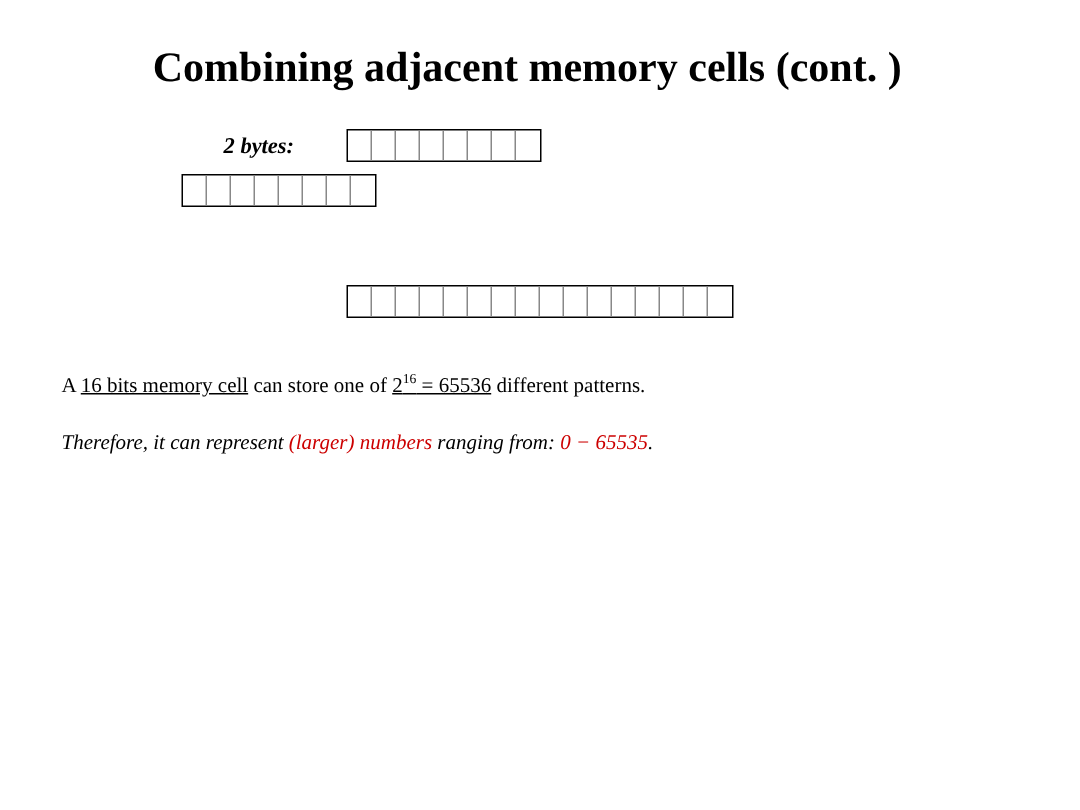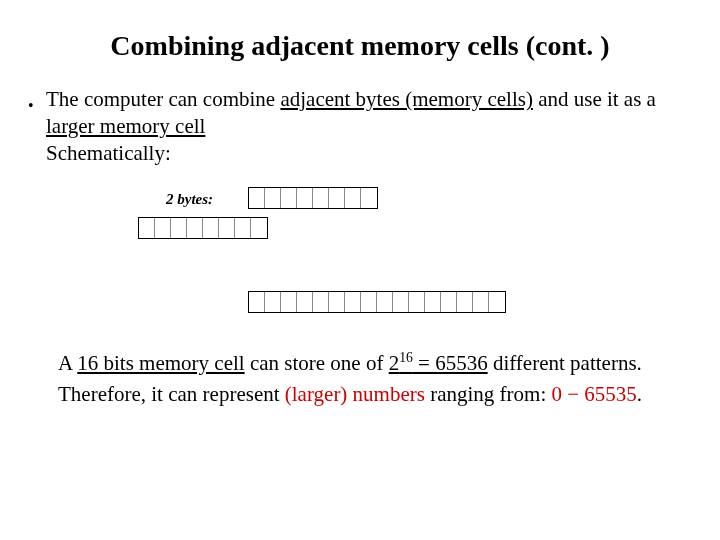--- a/index.html
+++ b/index.html
@@ -8,21 +8,21 @@
     width: 720px;
     height: 540px;
     background: #fff;
     font-family: "Times New Roman", Times, serif;
     color: #000;
   }
   .slide {
     box-sizing: border-box;
     width: 720px;
     height: 490px;
-    padding: 30px 28px 20px 28px;
+    padding: 30px 28px 20px 11px;
     position: relative;
   }
   .title {
     font-size: 28px;
     font-weight: bold;
     text-align: center;
     margin: 0 0 24px 0;
   }
   .bullet-row {
     display: flex;
@@ -71,42 +71,35 @@
   .bit-cell {
     width: 16px;
     height: 20px;
     border-right: 1px solid #888;
     box-sizing: border-box;
   }
   .bit-cell:last-child { border-right: none; }
 
   
   .para {
-    font-size: 21px;
+    font-size: 14px;
     line-height: 1.28;
     padding-left: 30px;
     padding-right: 10px;
   }
-  .para + .para { margin-top: 4px; }
+  .para + .para { margin-top: 20px; font-style: italic; }
   sup { font-size: 0.65em; vertical-align: super; line-height:0; }
 </style>
 </head>
 <body>
 
 <div class="slide">
 
   <h1 class="title">Combining adjacent memory cells (cont. )</h1>
 
-  <div class="bullet-row">
-    <div class="bullet-dot"></div>
-    <div class="bullet-body">
-      <span>The computer can combine </span><span class="underline">adjacent bytes (memory cells)</span><span> and use it as a </span><span class="underline">larger memory cell</span>
-      <div>Schematically:</div>
-    </div>
-  </div>
 
   <div class="schematic">
     <div class="sch-label" style="left:-20px; top:4px;">2 bytes:</div>
 
     <div class="byte-group" style="left:90px; top:0;">
       <div class="bit-cell"></div>
       <div class="bit-cell"></div>
       <div class="bit-cell"></div>
       <div class="bit-cell"></div>
       <div class="bit-cell"></div>

